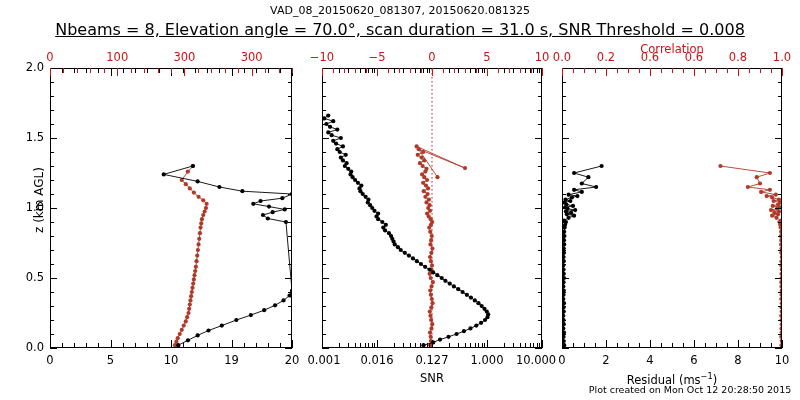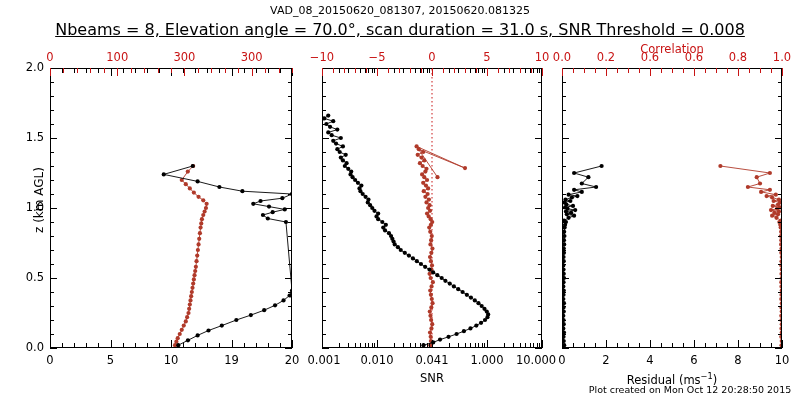--- a/index.html
+++ b/index.html
@@ -598,24 +598,24 @@
     <div class="tkr" style="left: 224.5px; top: 68px; width: 1.2px; height: 5px;"></div>
     <div class="tkr" style="left: 237.5px; top: 68px; width: 1.2px; height: 5px;"></div>
     <div class="tkr" style="left: 264.5px; top: 68px; width: 1.2px; height: 5px;"></div>
     <div class="tkr" style="left: 278.5px; top: 68px; width: 1.2px; height: 5px;"></div>
     <div class="tkr" style="left: 291.5px; top: 68px; width: 1.2px; height: 5px;"></div>
     <div class="tk" style="left: 321.5px; top: 340px; width: 1.4px; height: 8px;"></div>
     <div class="tk" style="left: 321.5px; top: 68px; width: 1.4px; height: 8px;"></div>
     <div class="txt tick ctr" style="left: 324px; top: 353px;">0.001</div>
     <div class="tk" style="left: 376.5px; top: 340px; width: 1.4px; height: 8px;"></div>
     <div class="tk" style="left: 376.5px; top: 68px; width: 1.4px; height: 8px;"></div>
-    <div class="txt tick ctr" style="left: 377px; top: 353px;">0.010</div>
+    <div class="txt tick ctr" style="left: 377px; top: 353px;">0.016</div>
     <div class="tk" style="left: 431.5px; top: 340px; width: 1.4px; height: 8px;"></div>
     <div class="tk" style="left: 431.5px; top: 68px; width: 1.4px; height: 8px;"></div>
-    <div class="txt tick ctr" style="left: 432px; top: 353px;">0.041</div>
+    <div class="txt tick ctr" style="left: 432px; top: 353px;">0.127</div>
     <div class="tk" style="left: 486.5px; top: 340px; width: 1.4px; height: 8px;"></div>
     <div class="tk" style="left: 486.5px; top: 68px; width: 1.4px; height: 8px;"></div>
     <div class="txt tick ctr" style="left: 487px; top: 353px;">1.000</div>
     <div class="tk" style="left: 541.5px; top: 340px; width: 1.4px; height: 8px;"></div>
     <div class="tk" style="left: 541.5px; top: 68px; width: 1.4px; height: 8px;"></div>
     <div class="txt tick ctr" style="left: 536px; top: 353px;">10.000</div>
     <div class="tk" style="left: 338.5px; top: 343px; width: 1.1px; height: 5px;"></div>
     <div class="tk" style="left: 338.5px; top: 68px; width: 1.1px; height: 5px;"></div>
     <div class="tk" style="left: 347.5px; top: 343px; width: 1.1px; height: 5px;"></div>
     <div class="tk" style="left: 347.5px; top: 68px; width: 1.1px; height: 5px;"></div>

